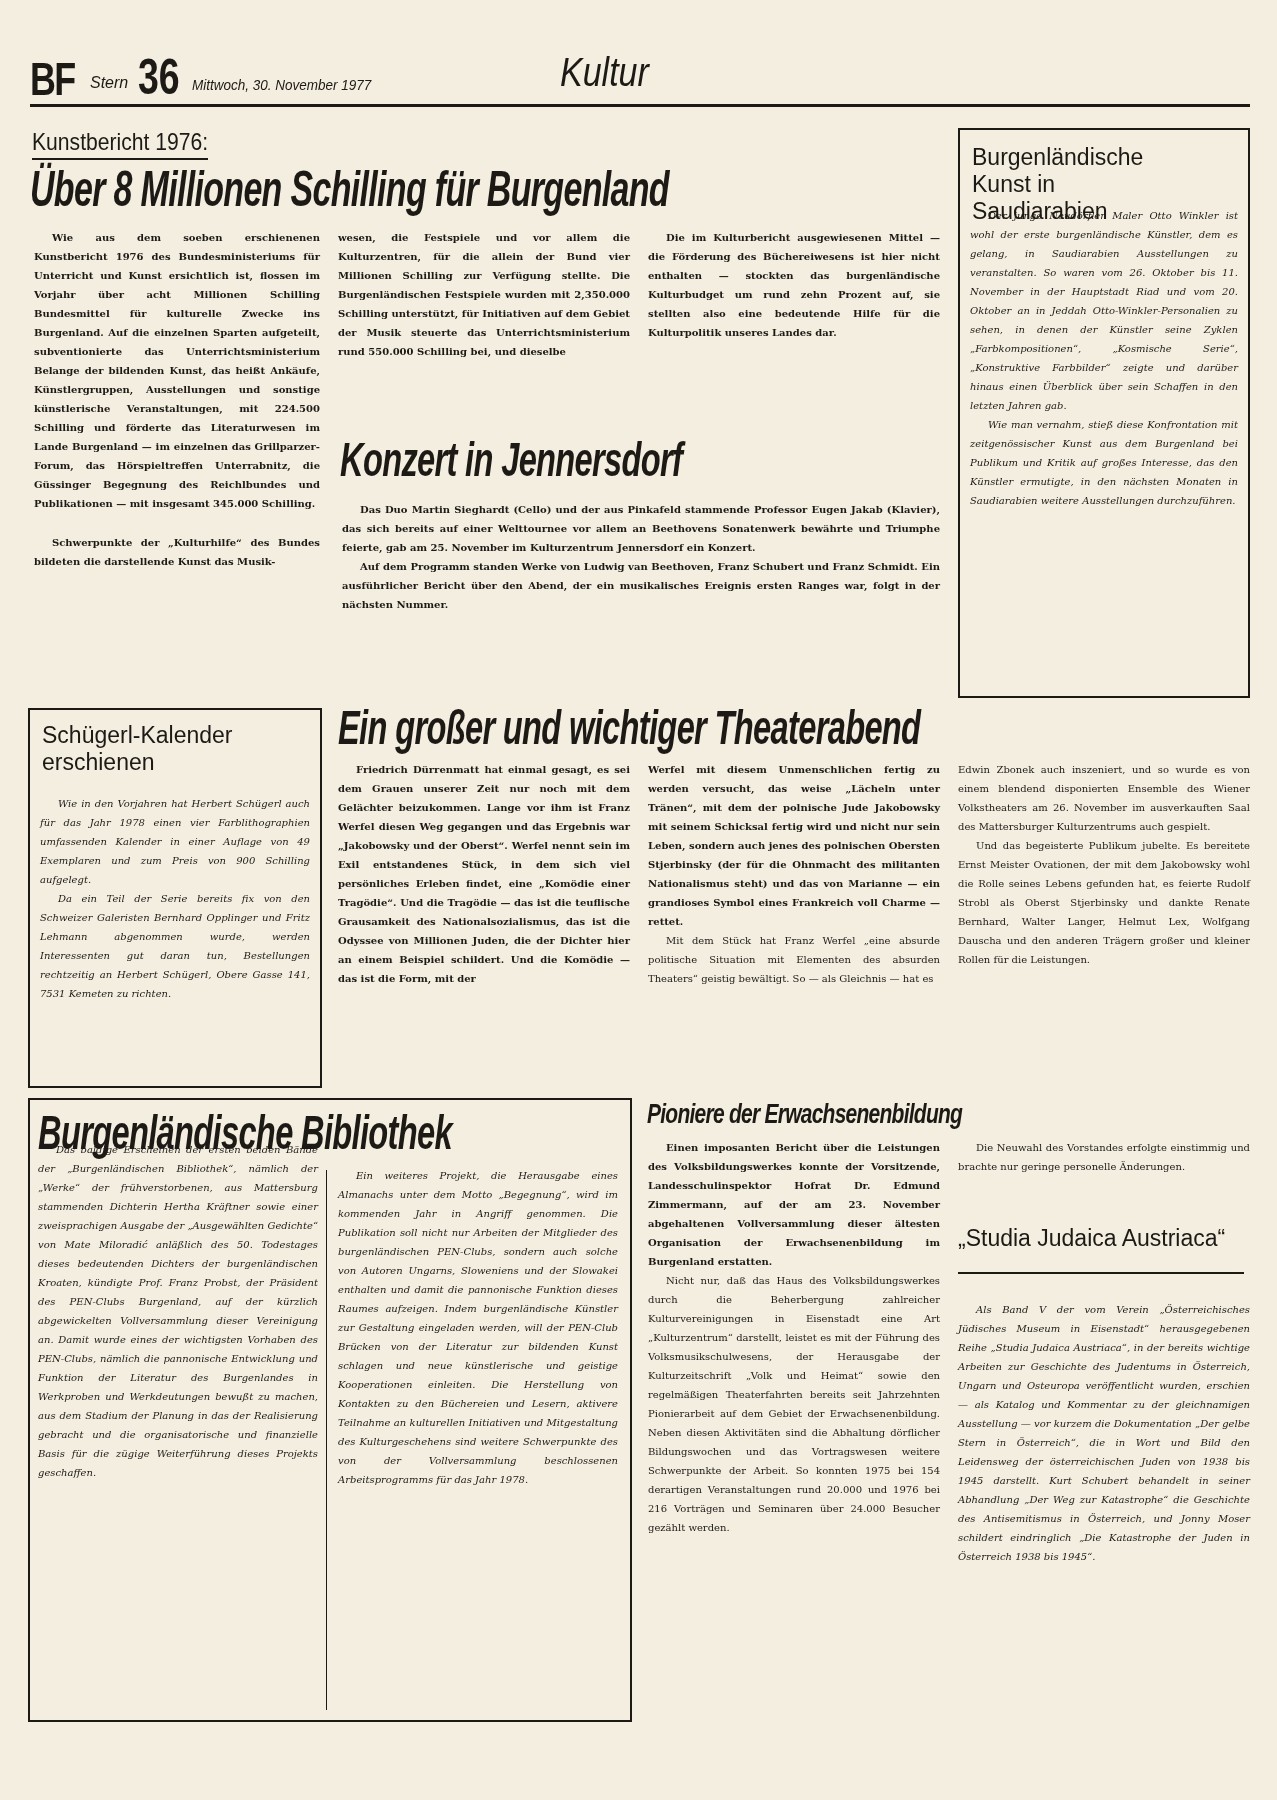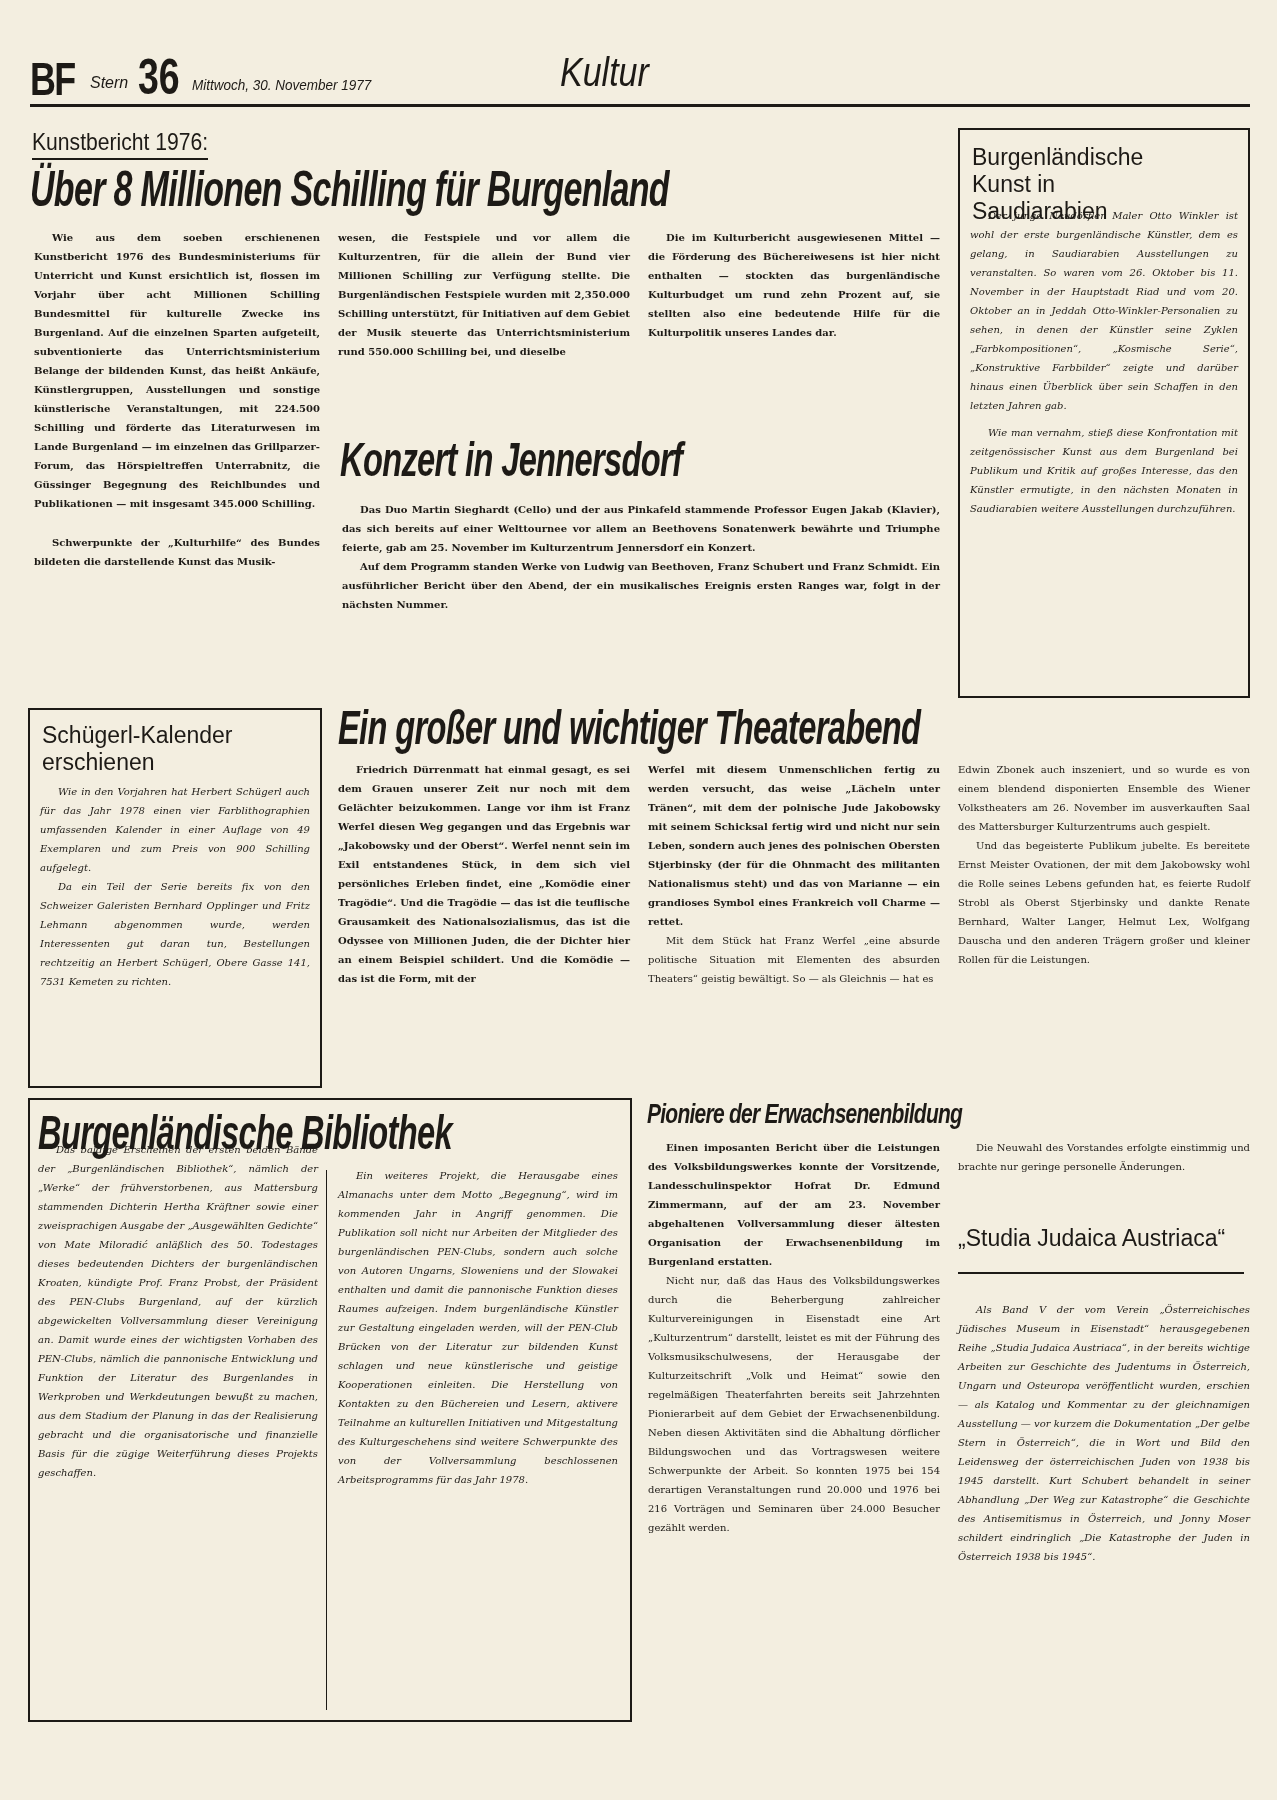--- a/index.html
+++ b/index.html
@@ -60,35 +60,35 @@
   </div>
   <div class="abs col bold" style="left:648px; top:228px; width:292px;">
     <p style="margin-top:0">Die im Kulturbericht ausgewiesenen Mittel — die Förderung des Büchereiwesens ist hier nicht enthalten — stockten das burgenländische Kulturbudget um rund zehn Prozent auf, sie stellten also eine bedeutende Hilfe für die Kulturpolitik unseres Landes dar.</p>
   </div>
 </div>
 
 <div class="abs box" style="left:958px; top:128px; width:288px; height:566px;">
   <div class="box-title" style="position:absolute; left:12px; top:14px; width:220px;">Burgenländische Kunst in Saudiarabien</div>
   <div class="col ital" style="position:absolute; left:10px; top:76px; width:268px;">
     <p>Der junge Neudörfler Maler Otto Winkler ist wohl der erste burgenländische Künstler, dem es gelang, in Saudiarabien Ausstellungen zu veranstalten. So waren vom 26. Oktober bis 11. November in der Hauptstadt Riad und vom 20. Oktober an in Jeddah Otto-Winkler-Personalien zu sehen, in denen der Künstler seine Zyklen „Farbkompositionen“, „Kosmische Serie“, „Konstruktive Farbbilder“ zeigte und darüber hinaus einen Überblick über sein Schaffen in den letzten Jahren gab.</p>
-    <p style="margin-top:8px">Wie man vernahm, stieß diese Konfrontation mit zeitgenössischer Kunst aus dem Burgenland bei Publikum und Kritik auf großes Interesse, das den Künstler ermutigte, in den nächsten Monaten in Saudiarabien weitere Ausstellungen durchzuführen.</p>
+    <p style="margin-top:0">Wie man vernahm, stieß diese Konfrontation mit zeitgenössischer Kunst aus dem Burgenland bei Publikum und Kritik auf großes Interesse, das den Künstler ermutigte, in den nächsten Monaten in Saudiarabien weitere Ausstellungen durchzuführen.</p>
   </div>
 </div>
 
 <div>
   <div class="abs headline h-konzert">Konzert in Jennersdorf</div>
   <div class="abs col bold" style="left:342px; top:500px; width:598px;">
     <p>Das Duo Martin Sieghardt (Cello) und der aus Pinkafeld stammende Professor Eugen Jakab (Klavier), das sich bereits auf einer Welttournee vor allem an Beethovens Sonatenwerk bewährte und Triumphe feierte, gab am 25. November im Kulturzentrum Jennersdorf ein Konzert.</p>
     <p style="margin-top:0">Auf dem Programm standen Werke von Ludwig van Beethoven, Franz Schubert und Franz Schmidt. Ein ausführlicher Bericht über den Abend, der ein musikalisches Ereignis ersten Ranges war, folgt in der nächsten Nummer.</p>
   </div>
 </div>
 
 <div class="abs box" style="left:28px; top:708px; width:290px; height:376px;">
   <div class="box-title" style="position:absolute; left:12px; top:12px; width:240px;">Schügerl-Kalender erschienen</div>
-  <div class="col ital" style="position:absolute; left:10px; top:72px; width:270px;">
+  <div class="col ital" style="position:absolute; left:10px; top:84px; width:270px;">
     <p>Wie in den Vorjahren hat Herbert Schügerl auch für das Jahr 1978 einen vier Farblithographien umfassenden Kalender in einer Auflage von 49 Exemplaren und zum Preis von 900 Schilling aufgelegt.</p>
     <p style="margin-top:0">Da ein Teil der Serie bereits fix von den Schweizer Galeristen Bernhard Opplinger und Fritz Lehmann abgenommen wurde, werden Interessenten gut daran tun, Bestellungen rechtzeitig an Herbert Schügerl, Obere Gasse 141, 7531 Kemeten zu richten.</p>
   </div>
 </div>
 
 <div>
   <div class="abs headline h-theater">Ein großer und wichtiger Theaterabend</div>
   <div class="abs col bold" style="left:338px; top:760px; width:292px;">
     <p>Friedrich Dürrenmatt hat einmal gesagt, es sei dem Grauen unserer Zeit nur noch mit dem Gelächter beizukommen. Lange vor ihm ist Franz Werfel diesen Weg gegangen und das Ergebnis war „Jakobowsky und der Oberst“. Werfel nennt sein im Exil entstandenes Stück, in dem sich viel persönliches Erleben findet, eine „Komödie einer Tragödie“. Und die Tragödie — das ist die teuflische Grausamkeit des Nationalsozialismus, das ist die Odyssee von Millionen Juden, die der Dichter hier an einem Beispiel schildert. Und die Komödie — das ist die Form, mit der</p>
   </div>

